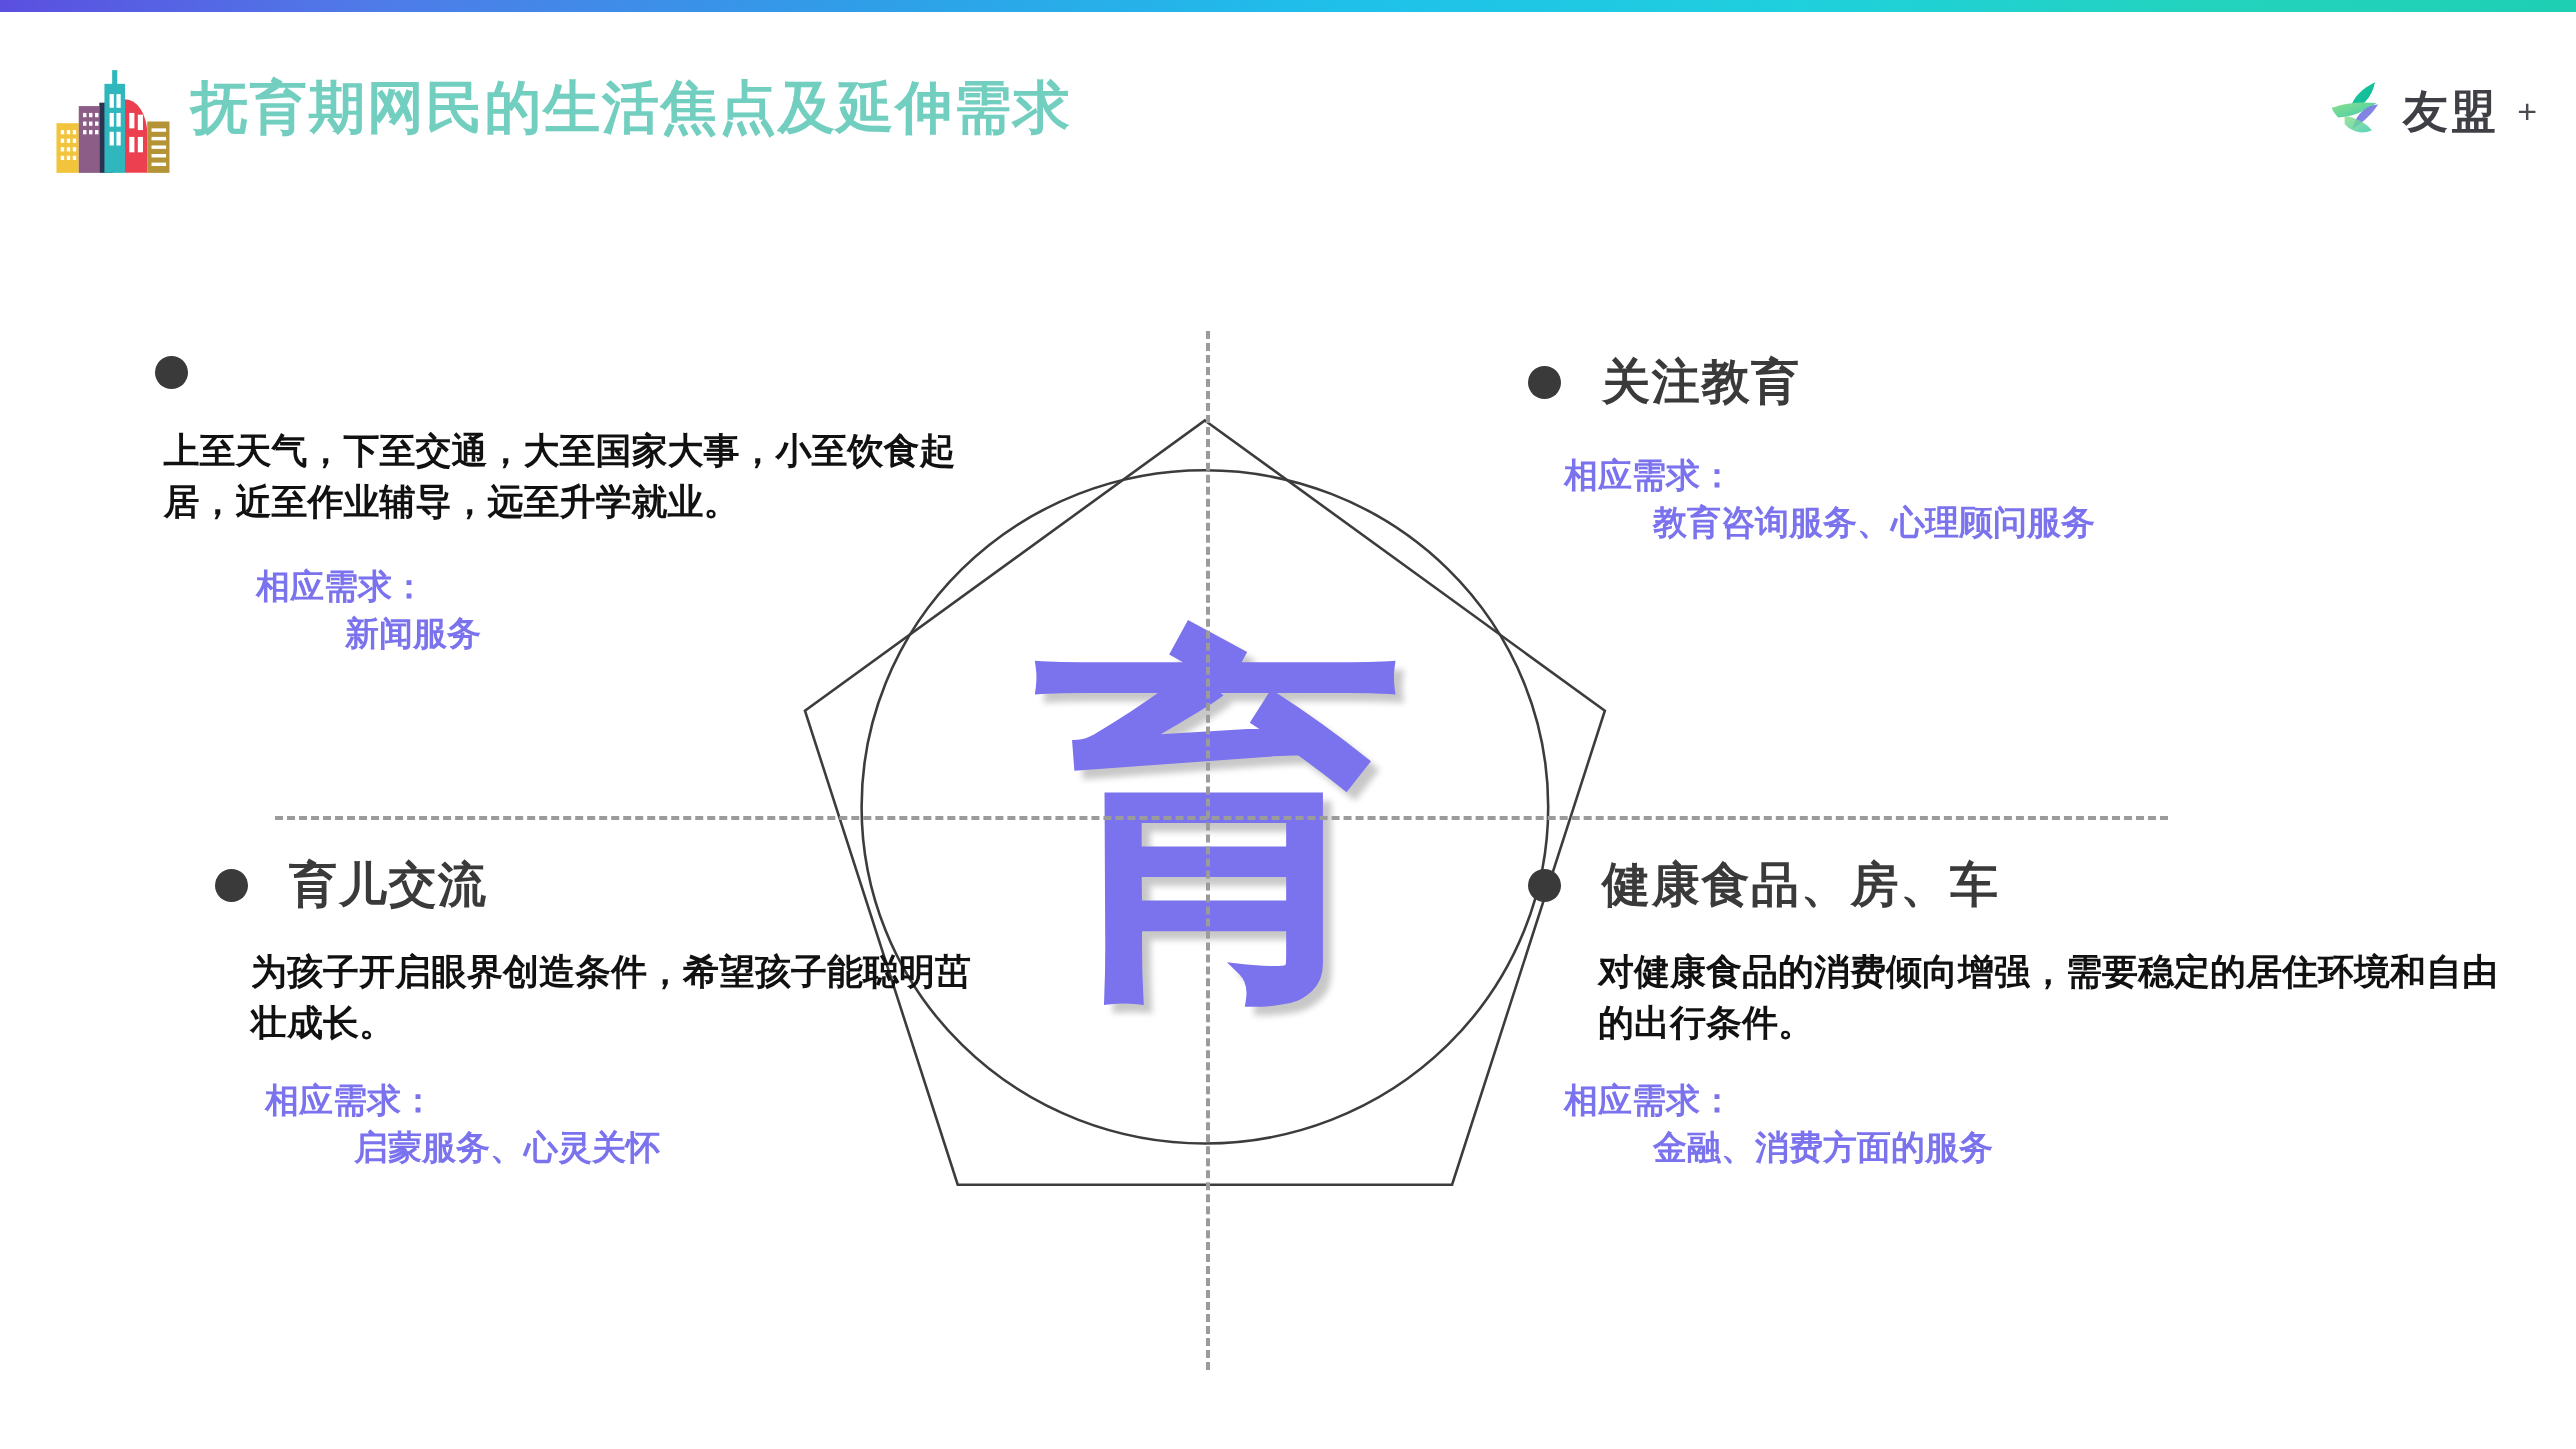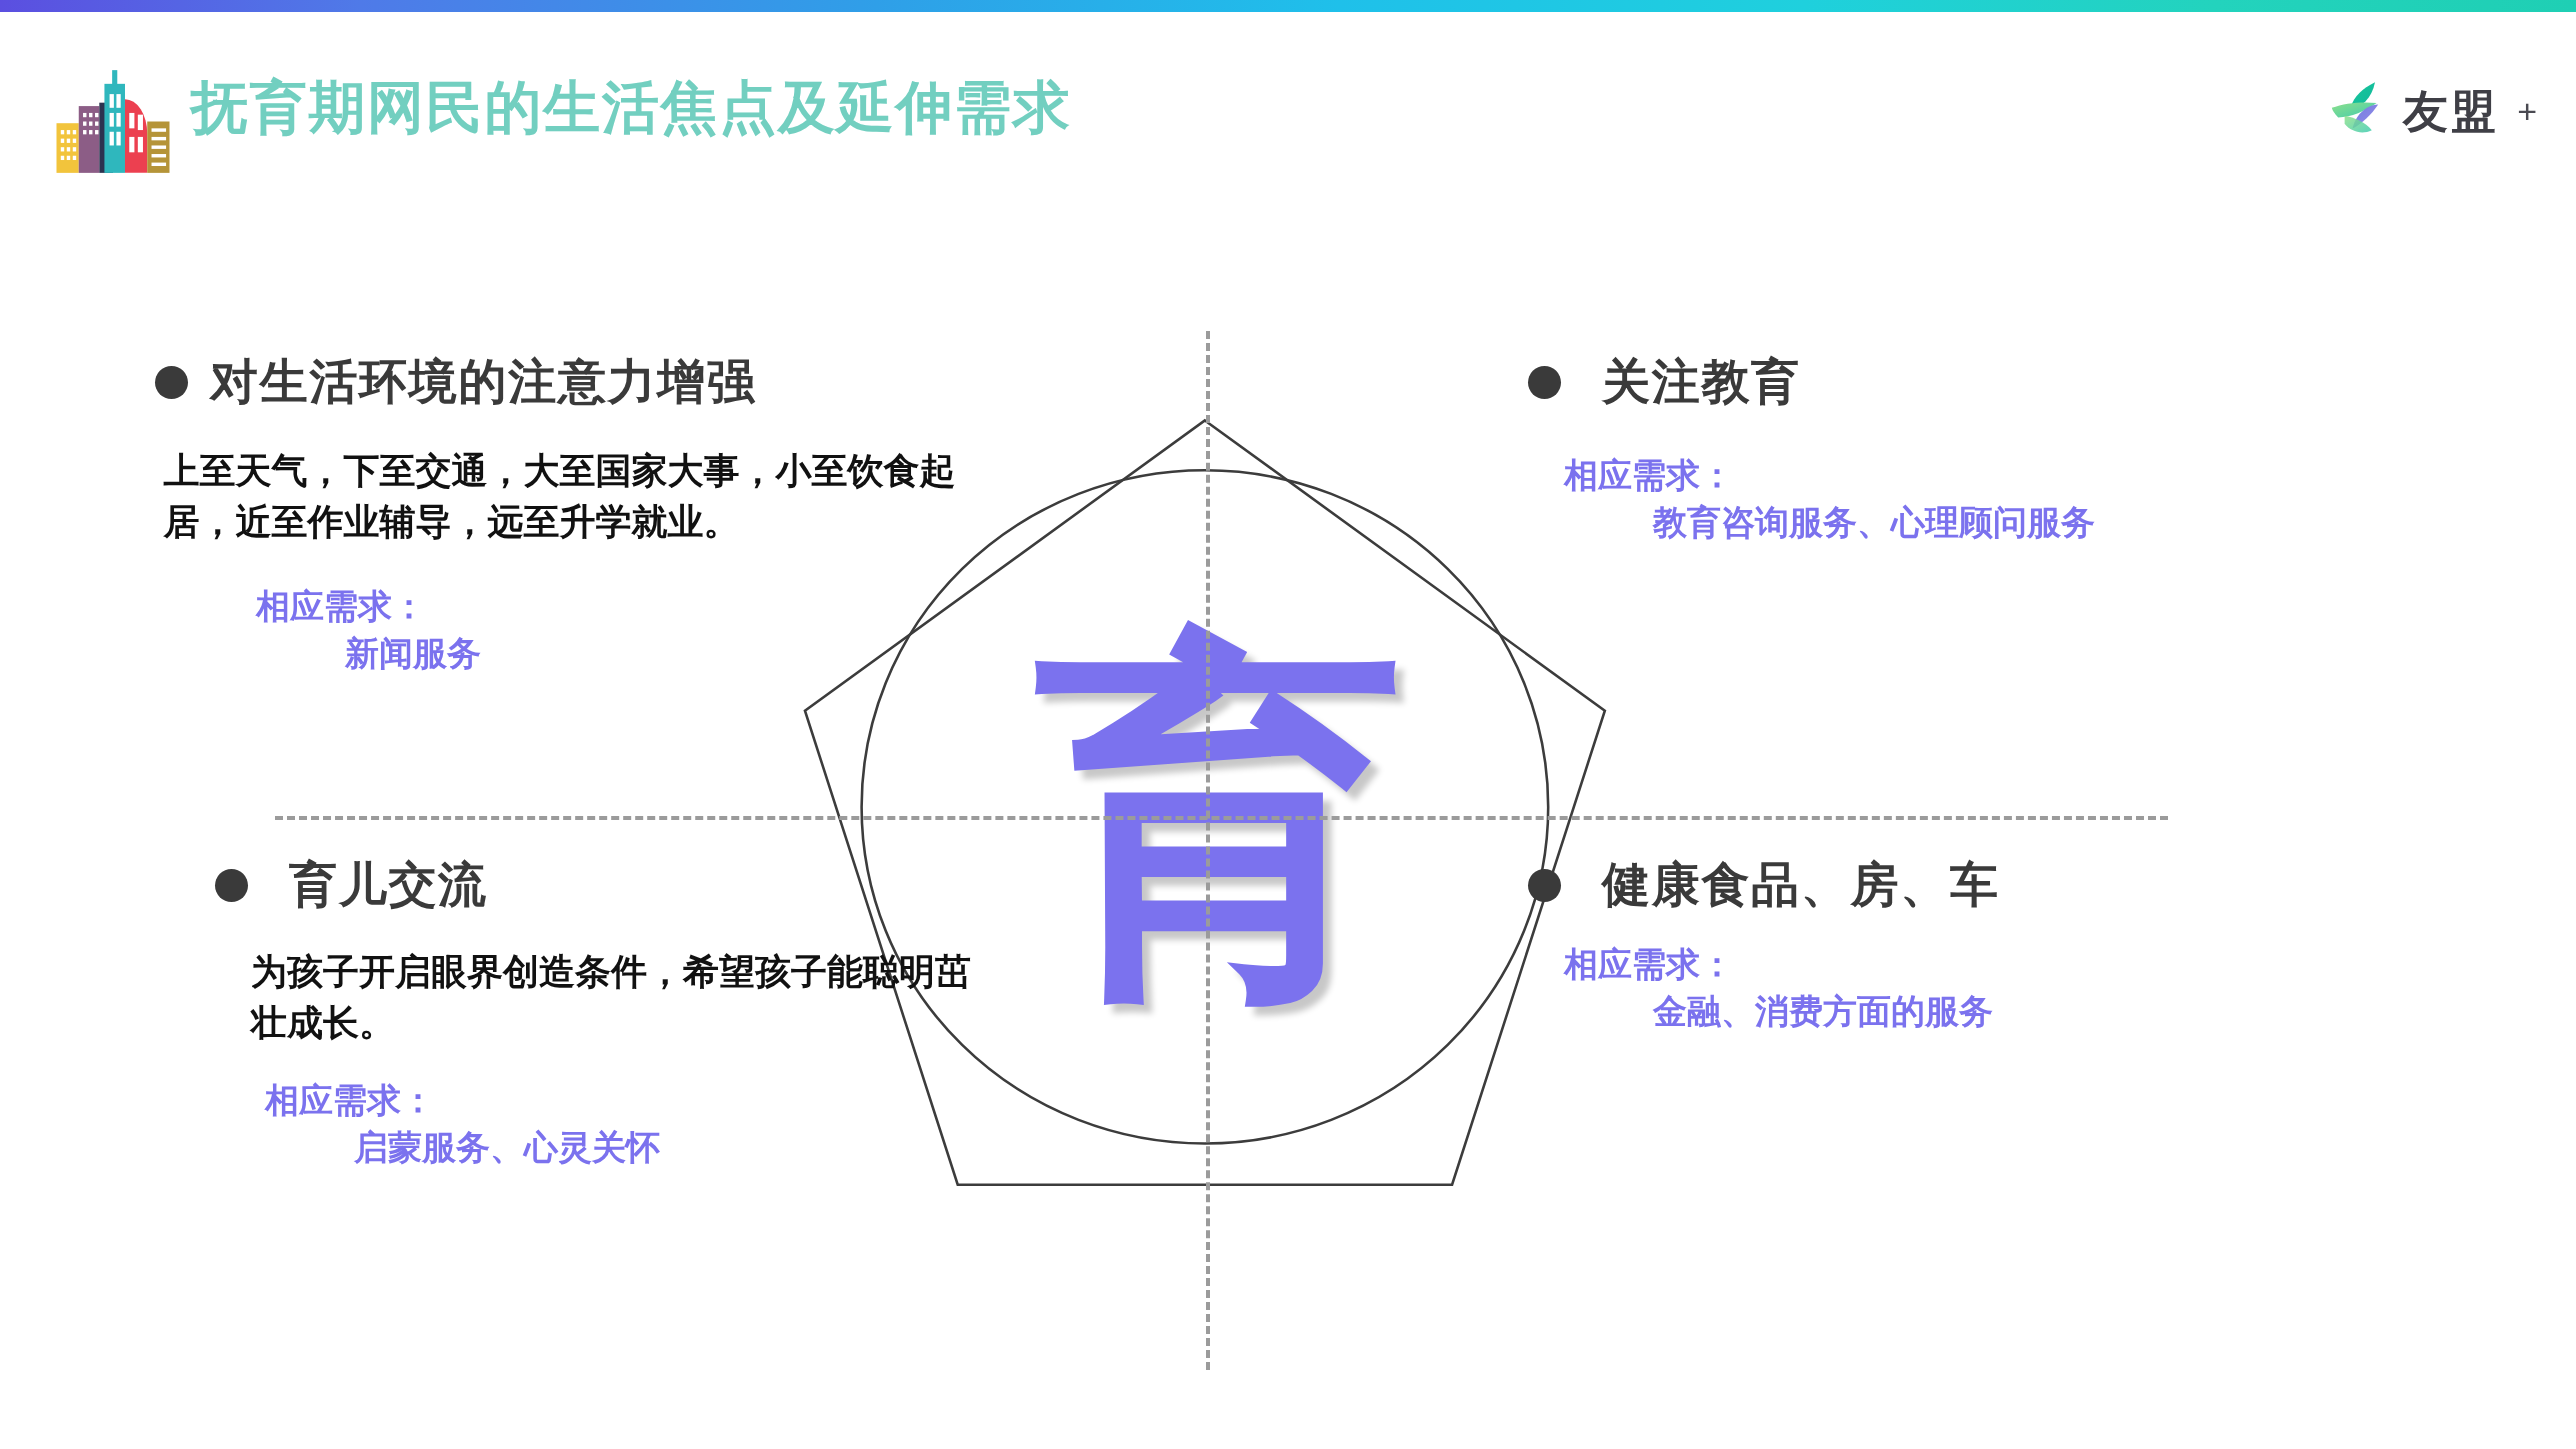--- a/index.html
+++ b/index.html
@@ -194,21 +194,20 @@
 </div>
 
 <div class="center-glyph">育</div>
 
 <div class="dash-v"></div>
 <div class="dash-h"></div>
 
 <div class="quad" id="quad-tl">
   <div class="q-head">
     <span class="bullet"></span>
-    <span class="q-title">对生活环境的注意力增强</span>
   </div>
   <div class="q-desc">上至天气，下至交通，大至国家大事，小至饮食起居，近至作业辅导，远至升学就业。</div>
   <div class="needs">
     <div class="need-label">相应需求：</div>
     <div class="need-value">新闻服务</div>
   </div>
 </div>
 
 <div class="quad" id="quad-tr">
   <div class="q-head">
@@ -231,18 +230,19 @@
     <div class="need-label">相应需求：</div>
     <div class="need-value">启蒙服务、心灵关怀</div>
   </div>
 </div>
 
 <div class="quad" id="quad-br">
   <div class="q-head">
     <span class="bullet"></span>
     <span class="q-title">健康食品、房、车</span>
   </div>
+  <div class="q-desc">对健康食品的消费倾向增强，需要稳定的居住环境和自由的出行条件。</div>
   <div class="needs">
     <div class="need-label">相应需求：</div>
     <div class="need-value">金融、消费方面的服务</div>
   </div>
 </div>
 
 
 </body></html>

